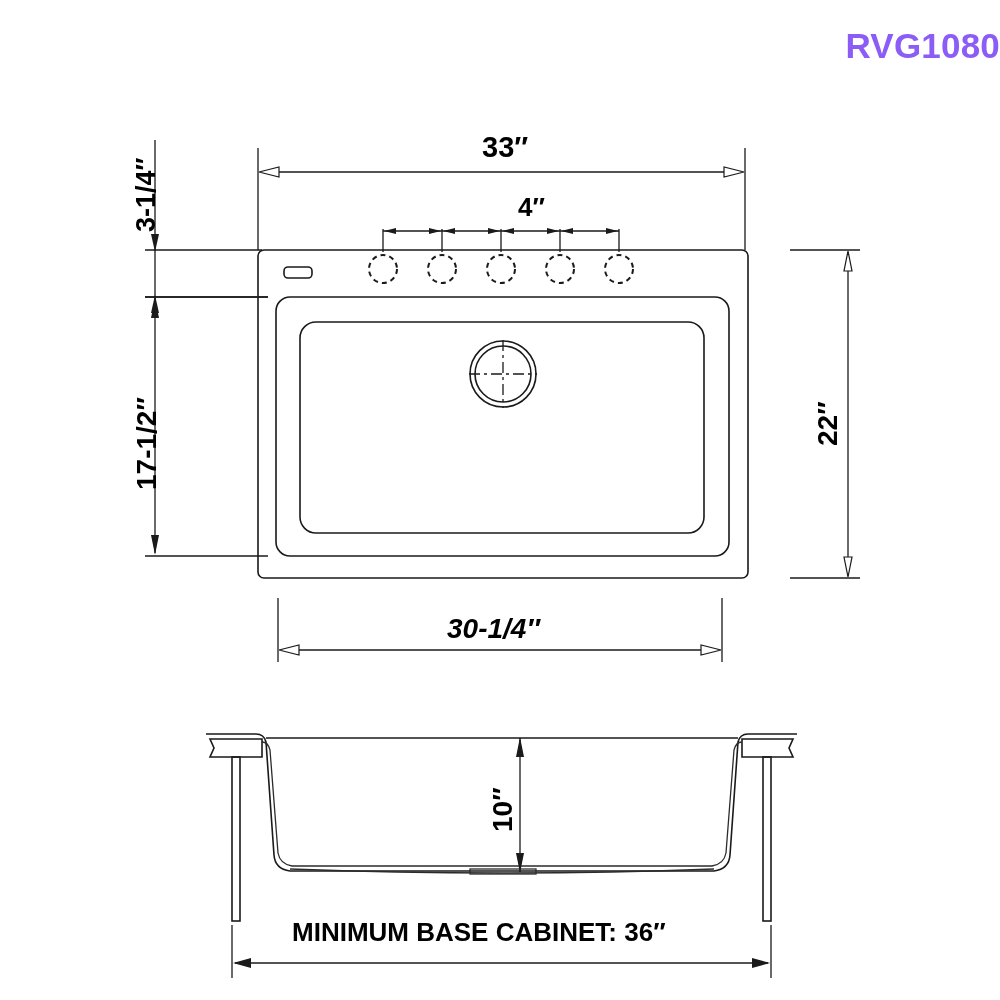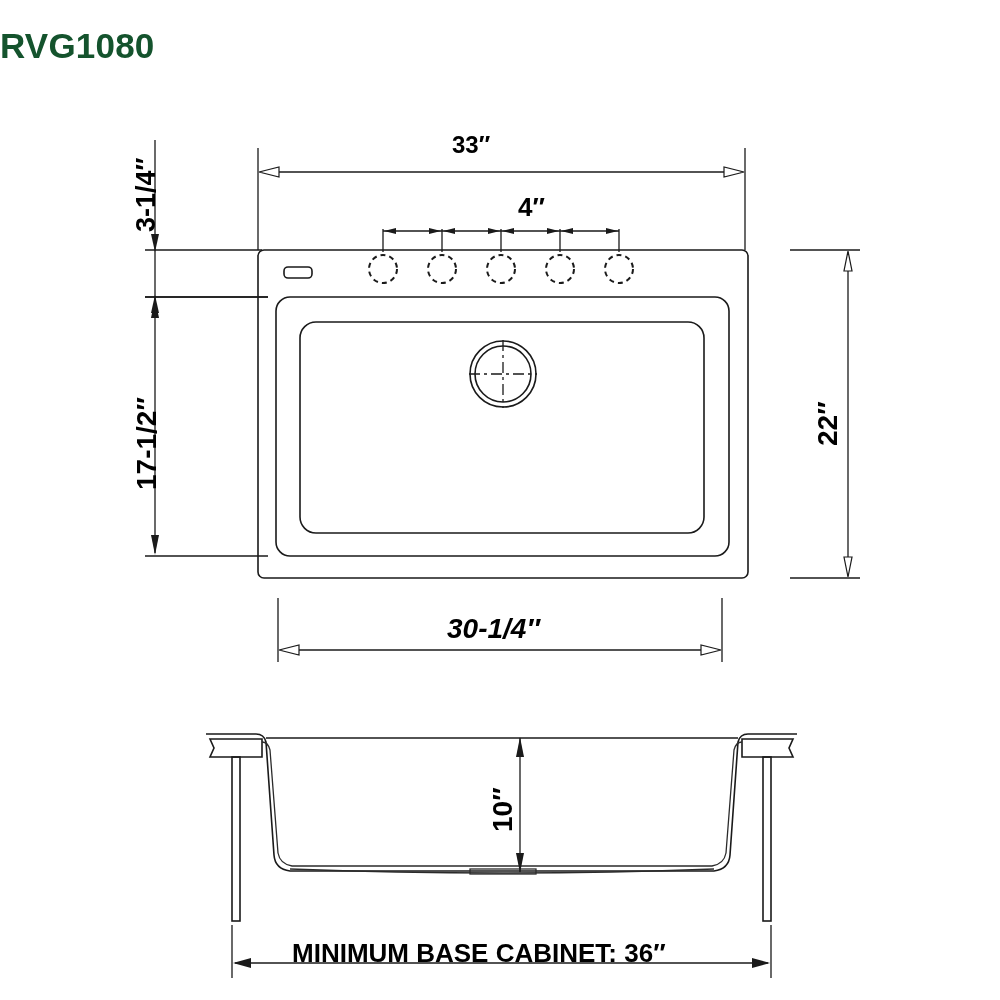--- a/index.html
+++ b/index.html
@@ -68,26 +68,26 @@
   .arrowhollow {
     fill: #ffffff;
     stroke: #1a1a1a;
     stroke-width: 1.2;
   }
   .title-text {
     position: absolute;
     top: 26px;
     left: 0;
     width: 1000px;
-    text-align: left;
+    text-align: right;
     font-size: 35px;
     font-weight: bold;
     letter-spacing: 0.2px;
     font-family: "Liberation Sans", sans-serif;
-    color: #14532d;
+    color: #8b5cf6;
   }
   .dimlabel {
     position: absolute;
     font-family: "Liberation Sans", sans-serif;
     font-weight: bold;
     color: #000000;
     white-space: nowrap;
     line-height: 1;
   }
   .rot90 {
@@ -215,29 +215,29 @@
     <g>
       <line class="ext" x1="232" y1="925" x2="232" y2="978"></line>
       <line class="ext" x1="771" y1="925" x2="771" y2="978"></line>
       <line class="dim" x1="235" y1="963" x2="768" y2="963"></line>
       <polygon class="arrowfill" points="233,963 251,958 251,968"></polygon>
       <polygon class="arrowfill" points="770,963 752,958 752,968"></polygon>
     </g>
 
   </svg>
 
-  <div class="dimlabel" style="left:452px; top:133px; font-size:24px;">33″</div>
+  <div class="dimlabel" style="left:482px; top:133px; font-size:29px;">33″</div>
 
   <div class="dimlabel" style="left:518px; top:194px; font-size:26px;">4″</div>
 
   <div class="dimlabel rot90" style="left:133px; top:232px; font-size:27px;">3-1/4″</div>
 
   <div class="dimlabel rot90" style="left:133px; top:490px; font-size:28px;">17-1/2″</div>
 
   <div class="dimlabel rot90" style="left:814px; top:446px; font-size:28px;">22″</div>
 
   <div class="dimlabel" style="left:447px; top:615px; font-size:28px;font-style:italic;">30-1/4″</div>
 
   <div class="dimlabel rot90" style="left:489px; top:832px; font-size:28px;">10″</div>
 
-  <div class="dimlabel" style="left:292px; top:919px; font-size:26px;margin-top:21px;">MINIMUM BASE CABINET: 36″</div>
+  <div class="dimlabel" style="left:292px; top:919px; font-size:26px;">MINIMUM BASE CABINET: 36″</div>
 
 </div>
 
 </body></html>

